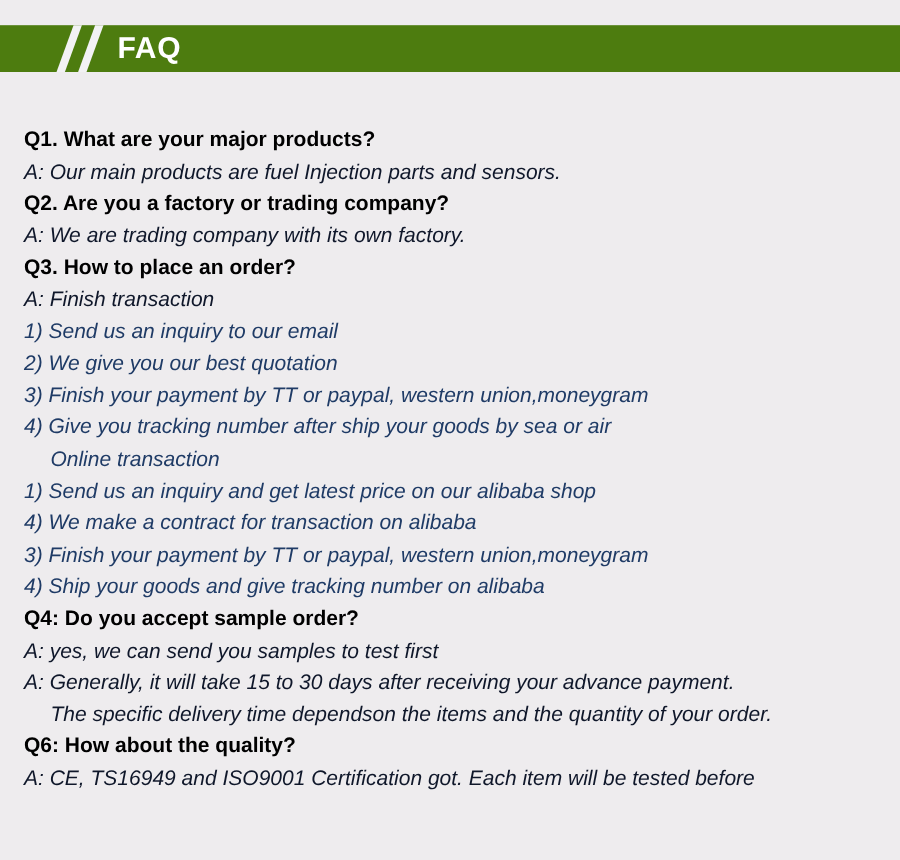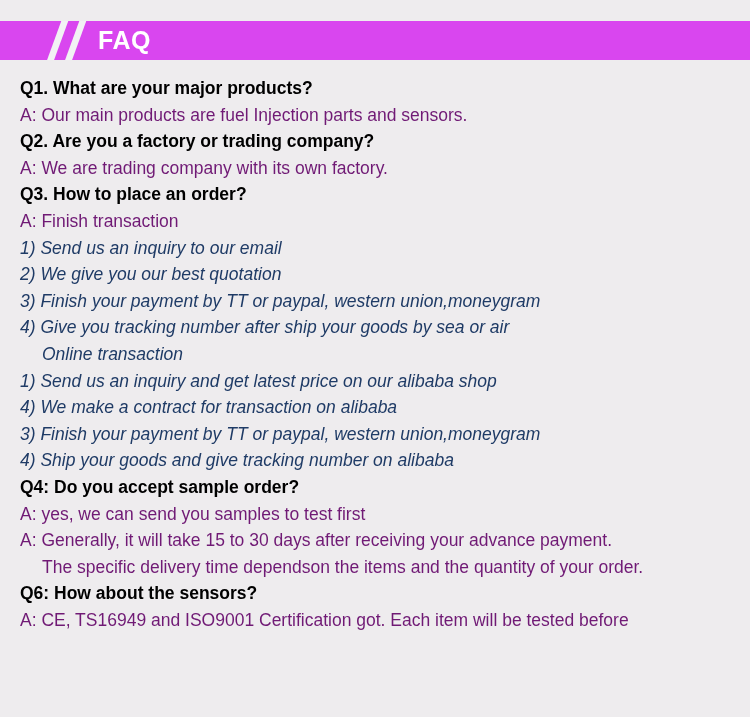--- a/index.html
+++ b/index.html
@@ -20,21 +20,21 @@
     background: #eeecee;
   }
 
   
   .faq-header {
     position: absolute;
     left: 0;
     top: 21px;
     width: 750px;
     height: 39px;
-    background: #d946ef;
+    background: #4d7c0f;
     overflow: hidden;
   }
   .slash-group {
     position: absolute;
     left: 48px;
     top: 0;
     width: 52px;
     height: 39px;
   }
   .slash {
@@ -58,37 +58,38 @@
     font-size: 25px;
     font-weight: bold;
     letter-spacing: 0.5px;
     font-family: "Liberation Sans", sans-serif;
   }
 
   
   .faq-body {
     position: absolute;
     left: 20px;
-    top: 75px;
+    top: 103px;
     width: 715px;
   }
   .line {
     height: 26.6px;
     line-height: 26.6px;
     font-size: 17.5px;
     white-space: pre;
     font-family: "Liberation Sans", sans-serif;
   }
   .line.q {
     color: #000000;
     font-weight: bold;
   }
   .line.a {
-    color: #701a75;
+    color: #0f172a;
     font-weight: normal;
+    font-style: italic;
   }
   .line.item {
     color: #1f3b66;
     font-weight: normal;
     font-style: italic;
   }
   .line.indent {
     padding-left: 22px;
   }
 </style>
@@ -118,17 +119,17 @@
       <div class="line item">4) Give you tracking number after ship your goods by sea or air</div>
       <div class="line item indent">Online transaction</div>
       <div class="line item">1) Send us an inquiry and get latest price on our alibaba shop</div>
       <div class="line item">4) We make a contract for transaction on alibaba</div>
       <div class="line item">3) Finish your payment by TT or paypal, western union,moneygram</div>
       <div class="line item">4) Ship your goods and give tracking number on alibaba</div>
       <div class="line q">Q4: Do you accept sample order?</div>
       <div class="line a">A: yes, we can send you samples to test first</div>
       <div class="line a">A: Generally, it will take 15 to 30 days after receiving your advance payment.</div>
       <div class="line a indent">The specific delivery time dependson the items and the quantity of your order.</div>
-      <div class="line q">Q6: How about the sensors?</div>
+      <div class="line q">Q6: How about the quality?</div>
       <div class="line a">A: CE, TS16949 and ISO9001 Certification got. Each item will be tested before</div>
     </div>
 
 </div>
 
 </body></html>

